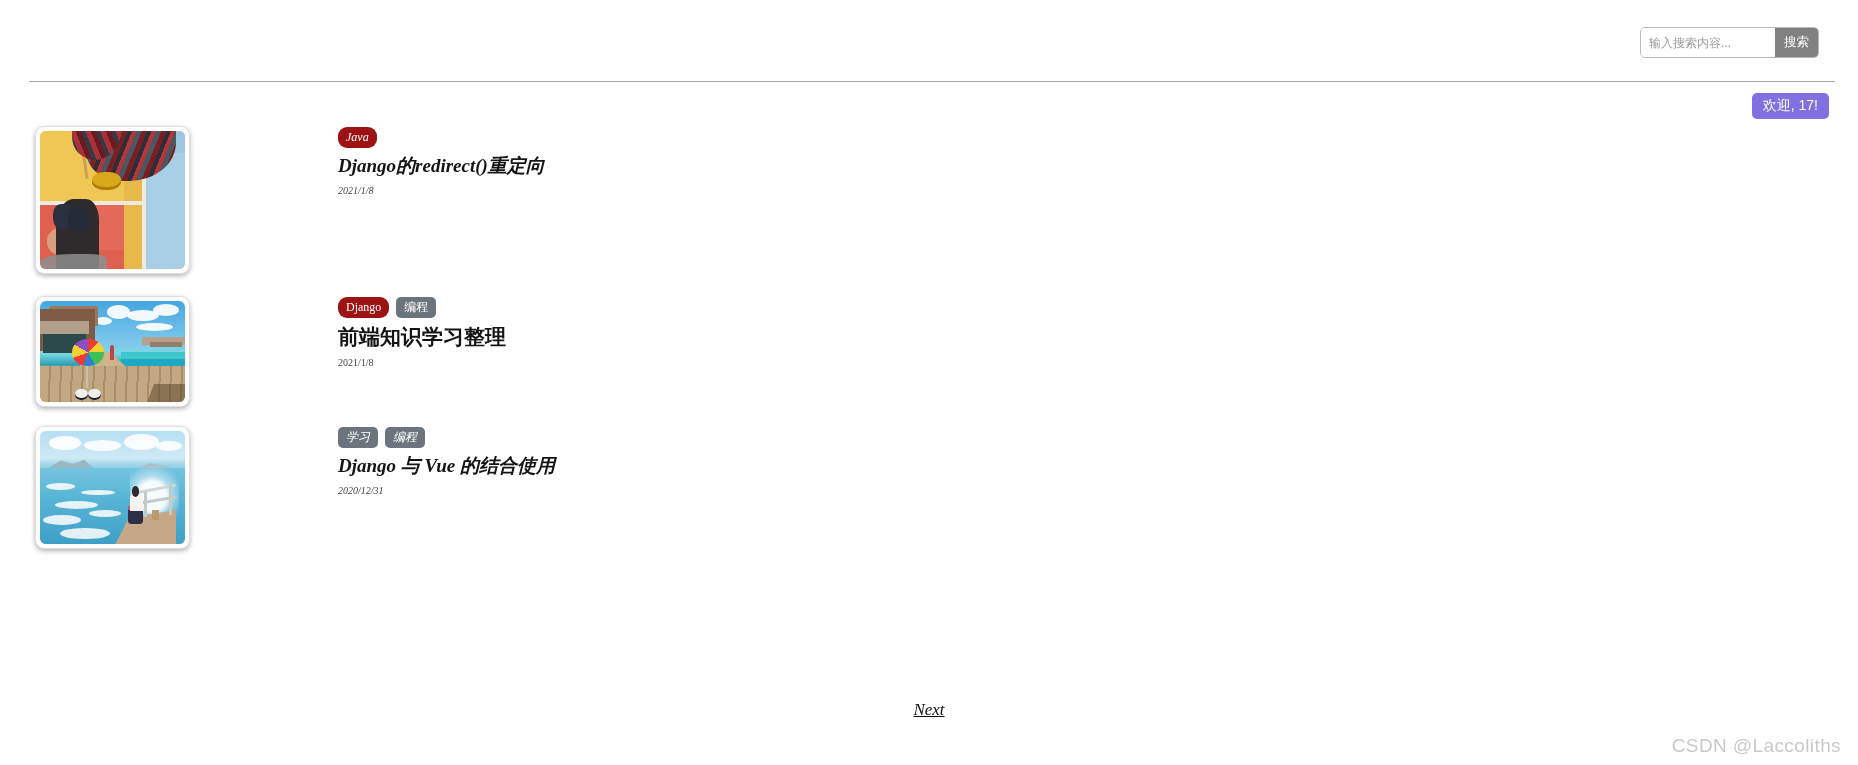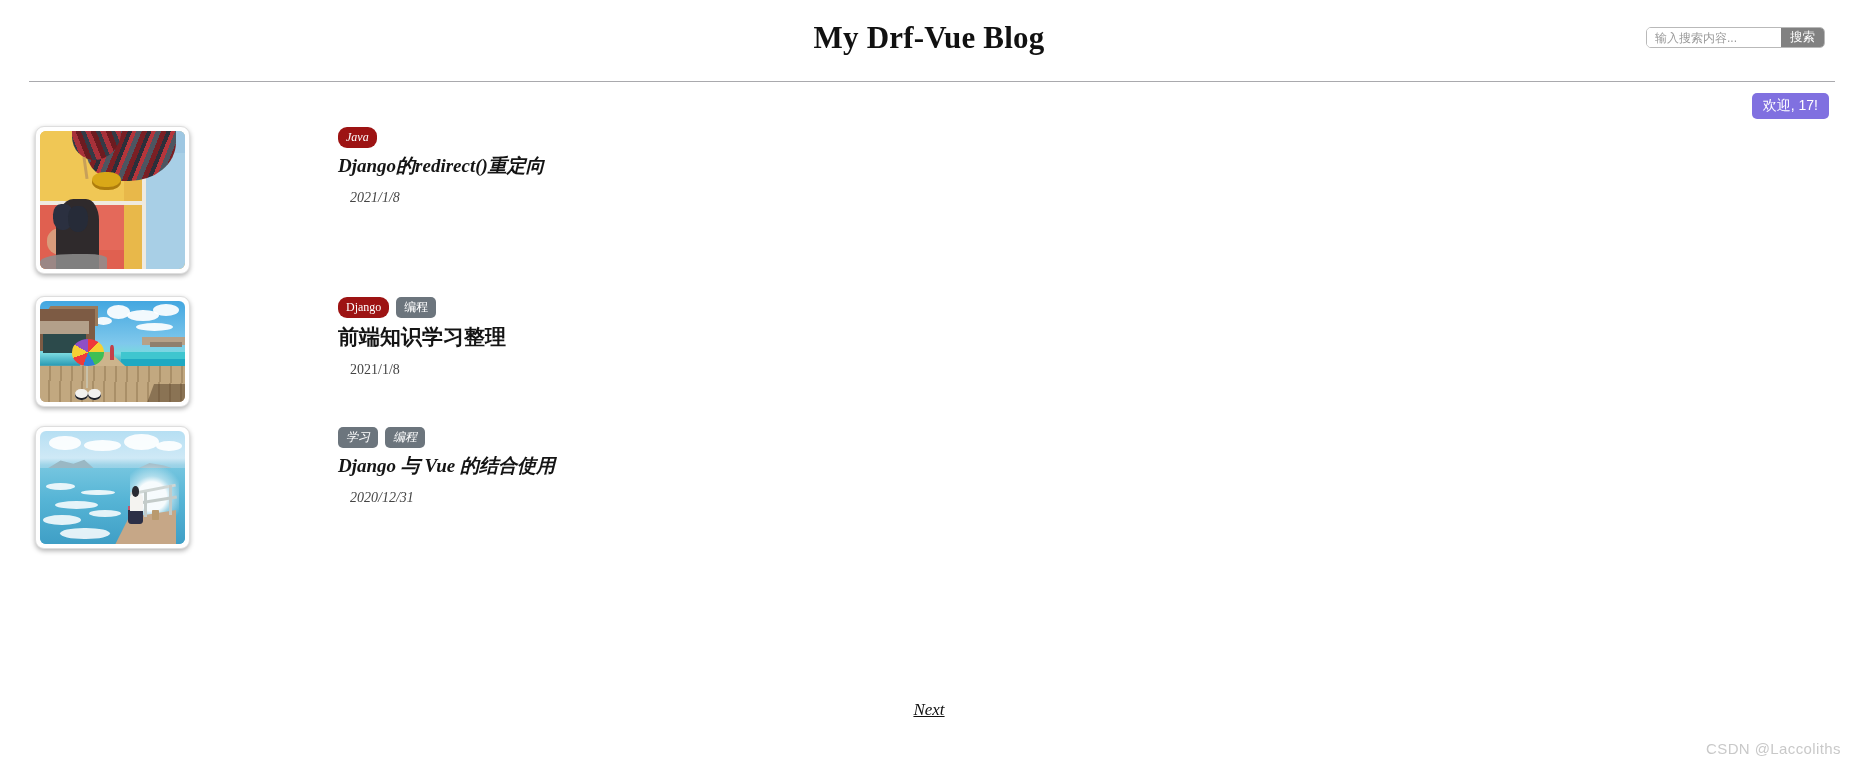--- a/index.html
+++ b/index.html
@@ -30,29 +30,29 @@
     text-align: center;
     font-family: "Liberation Serif", "DejaVu Serif", serif;
     font-size: 31px;
     font-weight: bold;
     color: #111111;
     letter-spacing: 0.2px;
     margin: 0;
   }
   .search-wrap {
     position: absolute;
-    right: 33px;
+    right: 39px;
     top: 27px;
     display: flex;
     align-items: stretch;
     border-radius: 5px;
     overflow: hidden;
     border: 1px solid #b9b9b9;
     background: #fff;
-    height: 21px;
+    height: 31px;
   }
   .search-input {
     width: 134px;
     height: 100%;
     border: none;
     outline: none;
     padding: 0 8px;
     font-family: "Liberation Sans", "DejaVu Sans", sans-serif;
     font-size: 12px;
     color: #333;
@@ -155,23 +155,23 @@
     font-family: "Liberation Serif", "DejaVu Serif", serif;
     font-size: 19px;
     font-weight: bold;
     color: #141414;
     margin: 0 0 7px 0;
     line-height: 1.25;
     cursor: pointer;
   }
   .post-date {
     font-family: "Liberation Serif", "DejaVu Serif", serif;
-    font-size: 14px;
+    font-size: 10px;
     color: #444444;
-    margin: 12px;
+    margin: 0;
   }
 
   
   .pagination {
     position: absolute;
     left: 0;
     right: 0;
     top: 700px;
     text-align: center;
     font-style: italic;
@@ -183,21 +183,21 @@
     text-decoration: underline;
     cursor: pointer;
   }
 
   
   .watermark {
     position: absolute;
     right: 17px;
     bottom: 8px;
     font-family: "Liberation Sans", "DejaVu Sans", sans-serif;
-    font-size: 15px;
+    font-size: 19px;
     color: #c9c9c9;
     letter-spacing: 0.4px;
     user-select: none;
   }
 
   
   .photo { width: 100%; height: 100%; position: relative; }
 
   
   .p1 { height: 138px; background: #e8b84a; }
@@ -274,21 +274,20 @@
   .p3 .pshirt { position:absolute; right:29%; top:56%; width:9%; height:15%; background:#f4f3f0; border-radius:26% 26% 0 0; }
   .p3 .pskirt { position:absolute; right:29%; top:68%; width:10%; height:14%; background:#2c2f46; border-radius:0 0 22% 22%; }
   .p3 .pbelt { position:absolute; right:29%; top:66%; width:10%; height:4%; background:#c3566c; }
   .p3 .phead { position:absolute; right:31.5%; top:49%; width:5%; height:9%; background:#2a2b33; border-radius:50%; }
   .p3 .bucket { position:absolute; right:18%; top:70%; width:5%; height:9%; background:#b99a6e; border-radius:10%; }
 </style>
 </head>
 <body>
 
 <div class="header">
-  <h1 class="site-title">My Drf-Vue Blog</h1>
 
   <div class="search-wrap">
     <input class="search-input" type="text" placeholder="输入搜索内容..." style="">
     <button class="search-button">搜索</button>
   </div>
 
   <div class="header-rule"></div>
 </div>
 
 <div class="welcome-badge">欢迎, 17!</div>

